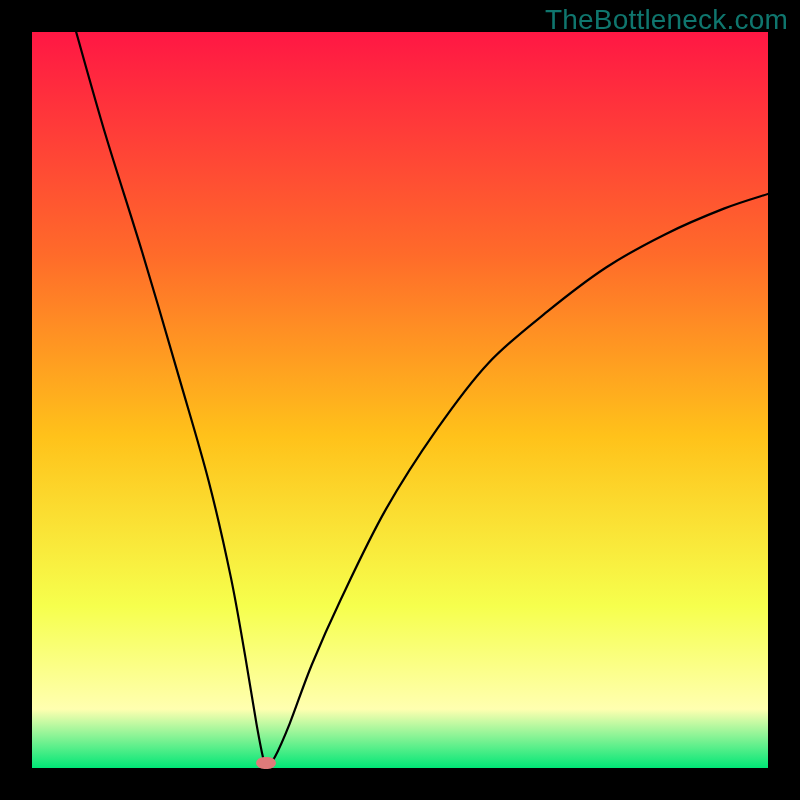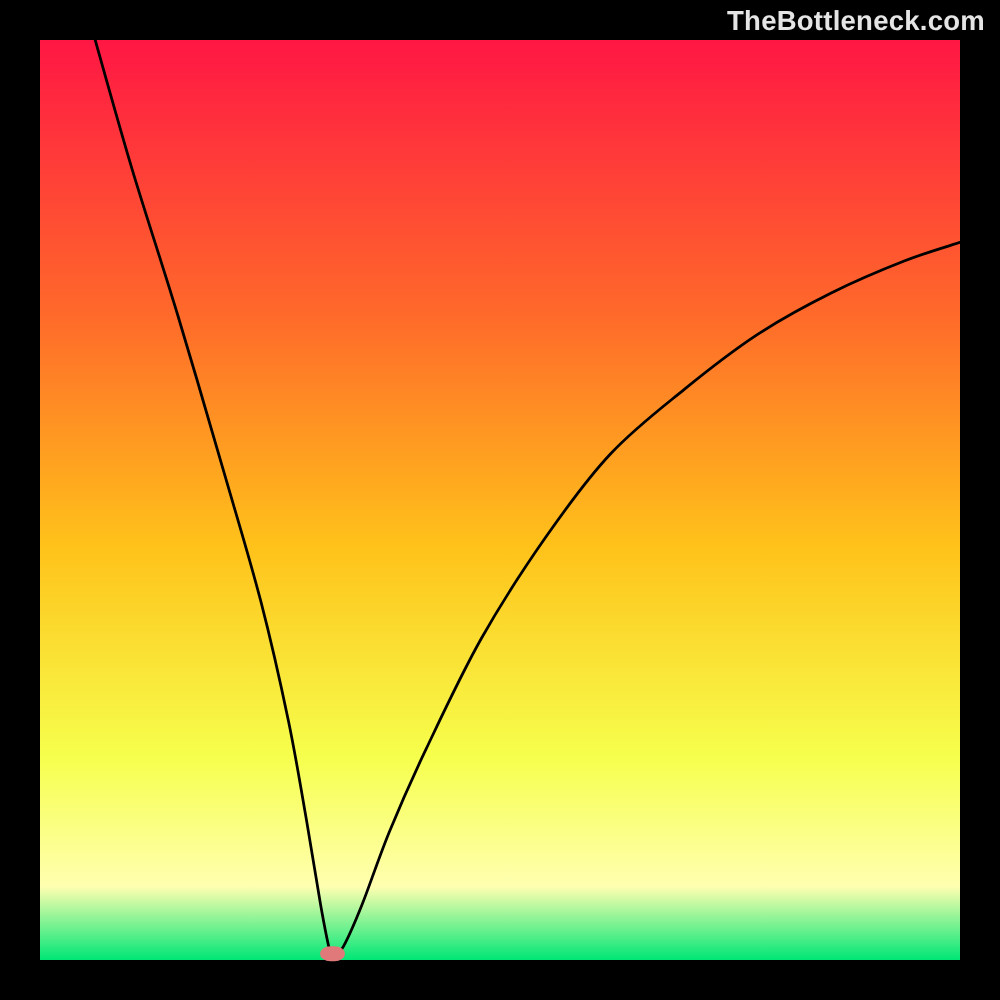--- a/index.html
+++ b/index.html
@@ -23,23 +23,23 @@
     position: absolute;
     left: 0;
     top: 0;
     width: 736px;
     height: 736px;
   }
   .watermark {
     position: absolute;
     top: 4px;
     right: 12px;
-    color: #e5e5e5;
-    font-size: 22px;
-    font-weight: 700;
+    color: #0f766e;
+    font-size: 28px;
+    font-weight: 400;
     letter-spacing: 0.2px;
   }
   .marker {
     position: absolute;
     border-radius: 50% / 60%;
   }
 </style>
 </head>
 <body>
 

